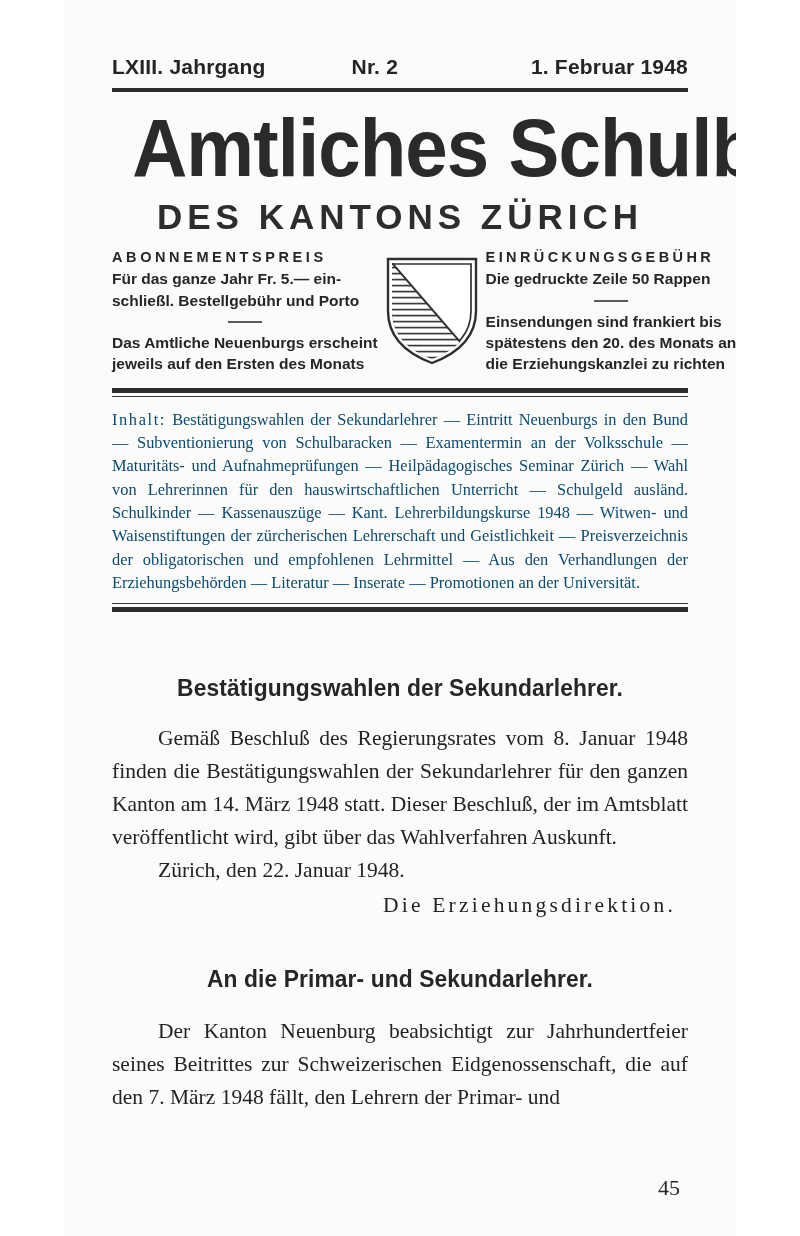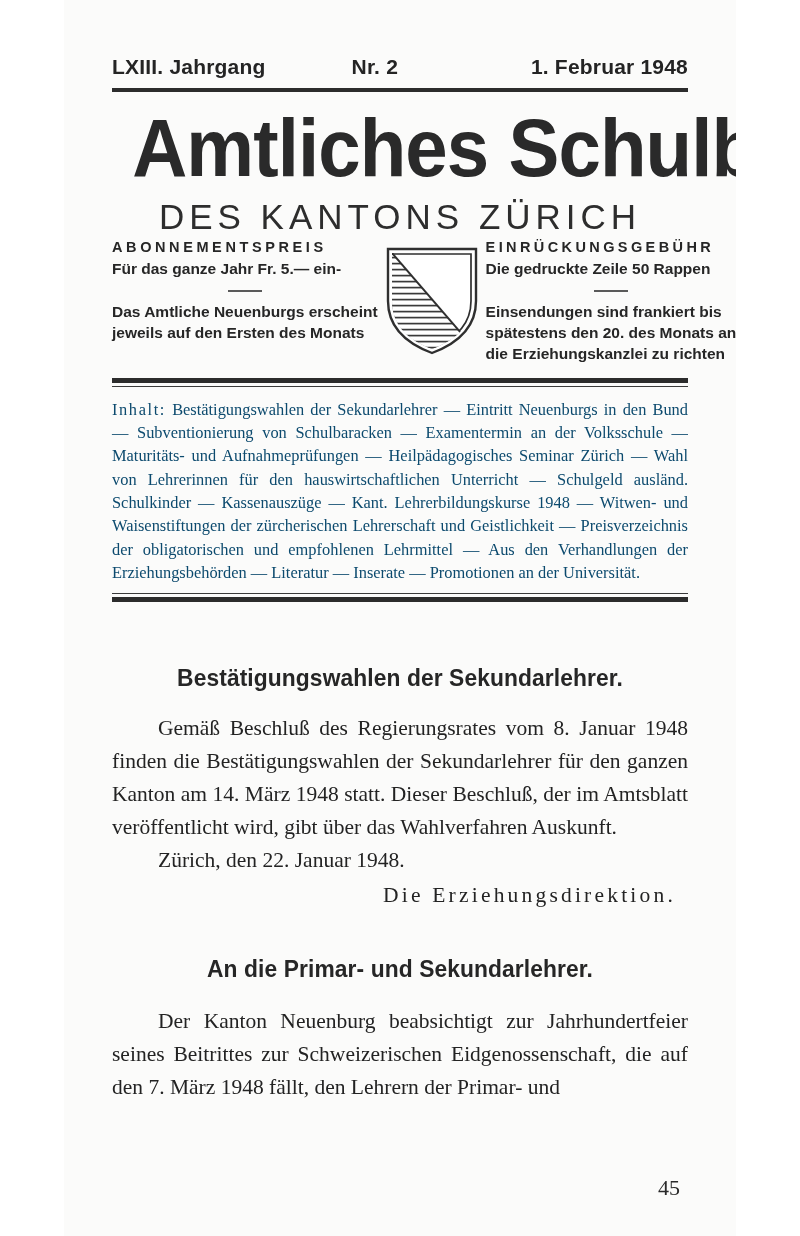--- a/index.html
+++ b/index.html
@@ -59,33 +59,33 @@
     color: #2a2a2a;
     transform: scaleX(0.93);
     transform-origin: center top;
     white-space: nowrap;
   }
 
   .masthead-sub {
     margin-top: 12px;
     text-align: center;
     font-family: "Liberation Sans", "DejaVu Sans", sans-serif;
-    font-weight: normal;
+    font-weight: bold;
     font-size: 35px;
     letter-spacing: 5px;
     color: #2d2d2d;
     white-space: nowrap;
   }
 
   
   .info-row {
     display: flex;
     align-items: flex-start;
     justify-content: space-between;
-    margin-top: 2px;
+    margin-top: 12px;
   }
   .info-col {
     width: 300px;
     font-family: "Liberation Sans", "DejaVu Sans", sans-serif;
     color: #262626;
   }
   .info-col .heading {
     font-size: 14.5px;
     font-weight: bold;
     letter-spacing: 3.4px;
@@ -212,20 +212,21 @@
   <div class="rule-head"></div>
 
   <div class="masthead-title">Amtliches Schulblatt</div>
   <div class="masthead-sub">DES KANTONS ZÜRICH</div>
 
   <div class="info-row">
 
     <div class="info-col col-left">
       <div class="heading">ABONNEMENTSPREIS</div>
       <div class="line">Für das ganze Jahr Fr. 5.— ein-</div>
+      <div class="line">schließl. Bestellgebühr und Porto</div>
       <div class="mini-dash"></div>
       <div class="line">Das Amtliche Neuenburgs erscheint</div>
       <div class="line">jeweils auf den Ersten des Monats</div>
     </div>
 
     <div class="arms">
       <svg viewBox="0 0 96 112" xmlns="http://www.w3.org/2000/svg">
         <defs>
           <clipPath id="shieldClip">
             <path d="M8,10 L88,10 L88,58 C88,84 70,98 48,106 C26,98 8,84 8,58 Z"></path>

